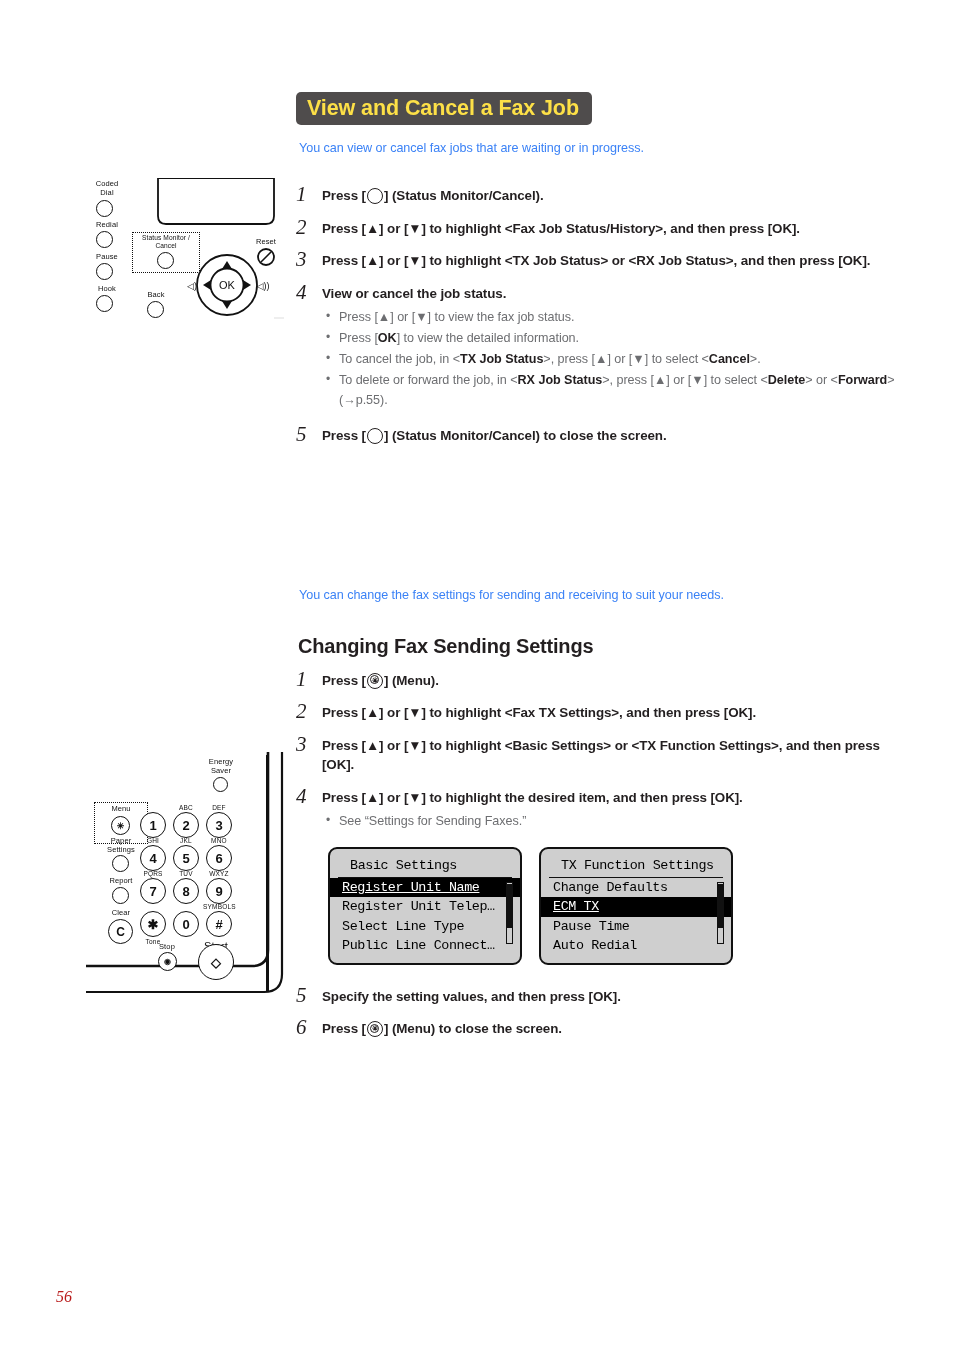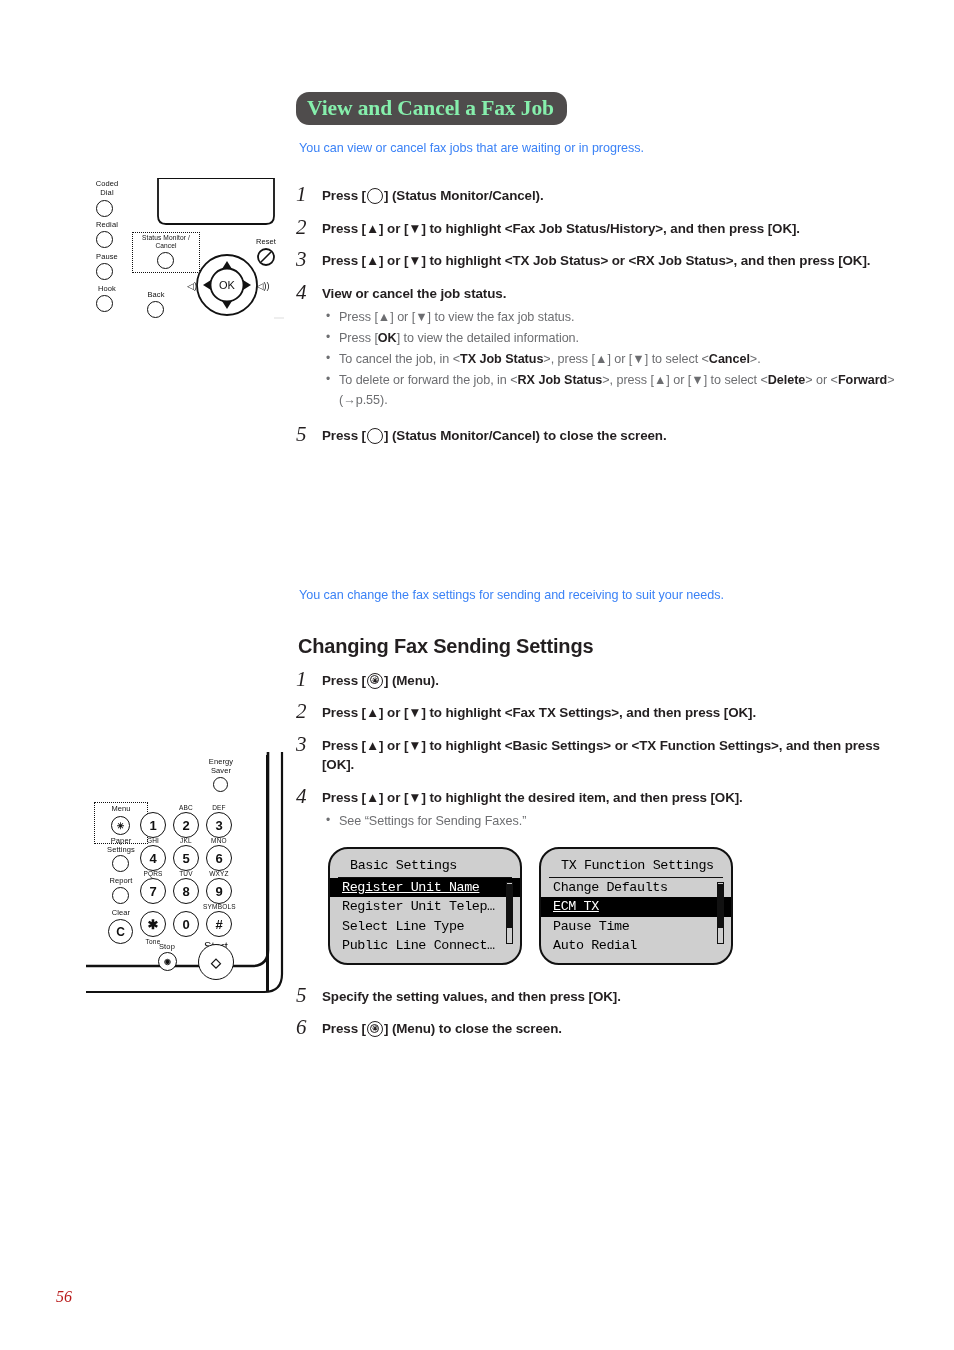--- a/index.html
+++ b/index.html
@@ -91,29 +91,28 @@
   }
 
   .section-head {
     position: relative;
     height: 33px;
     margin-bottom: 0;
   }
   .section-head .bar {
     display: inline-block;
     background: #4f4c4c;
-    color: #86efac;
+    color: #fde047;
     font-size: 21.5px;
     font-weight: bold;
     line-height: 33px;
     padding: 0 13px 0 11px;
-    border-radius: 13px;
+    border-radius: 5px;
     letter-spacing: -.1px;
     vertical-align: top;
-    font-family: Liberation Serif, serif;
   }
   .section-head .rule {
     position: absolute;
     left: 0; right: 0;
     bottom: 0;
     height: 1.5px;
     background: #9a9a9a;
     z-index: -1;
   }
 
@@ -228,21 +227,21 @@
   .lcd-row {
     display: flex;
     gap: 17px;
     margin: 16px 0 0 32px;
   }
   .lcd {
     position: relative;
     width: 194px;
     background: #cfcfcf;
     border: 2.2px solid #111;
-    border-radius: 20px;
+    border-radius: 9px;
     box-sizing: border-box;
     padding: 7px 0 7px 0;
     font-family: "Liberation Mono", monospace;
     font-size: 13.4px;
     line-height: 19.6px;
     color: #000;
   }
   .lcd-title {
     padding: 0 9px 1px 12px;
     border-bottom: 1.6px solid #111;

